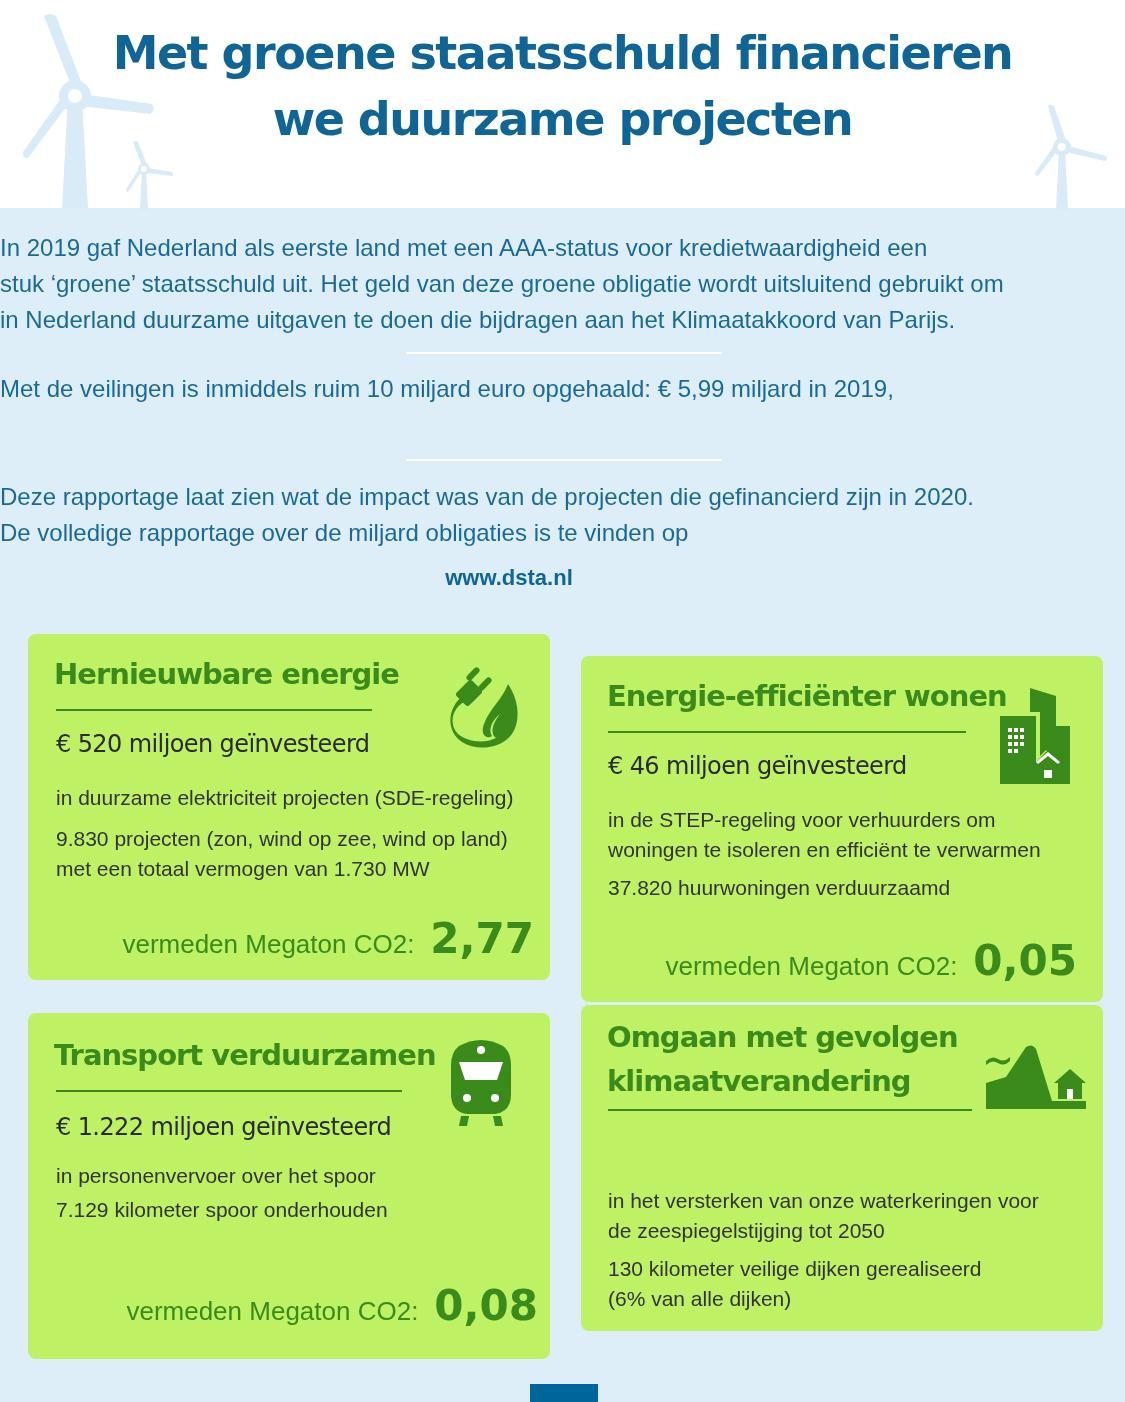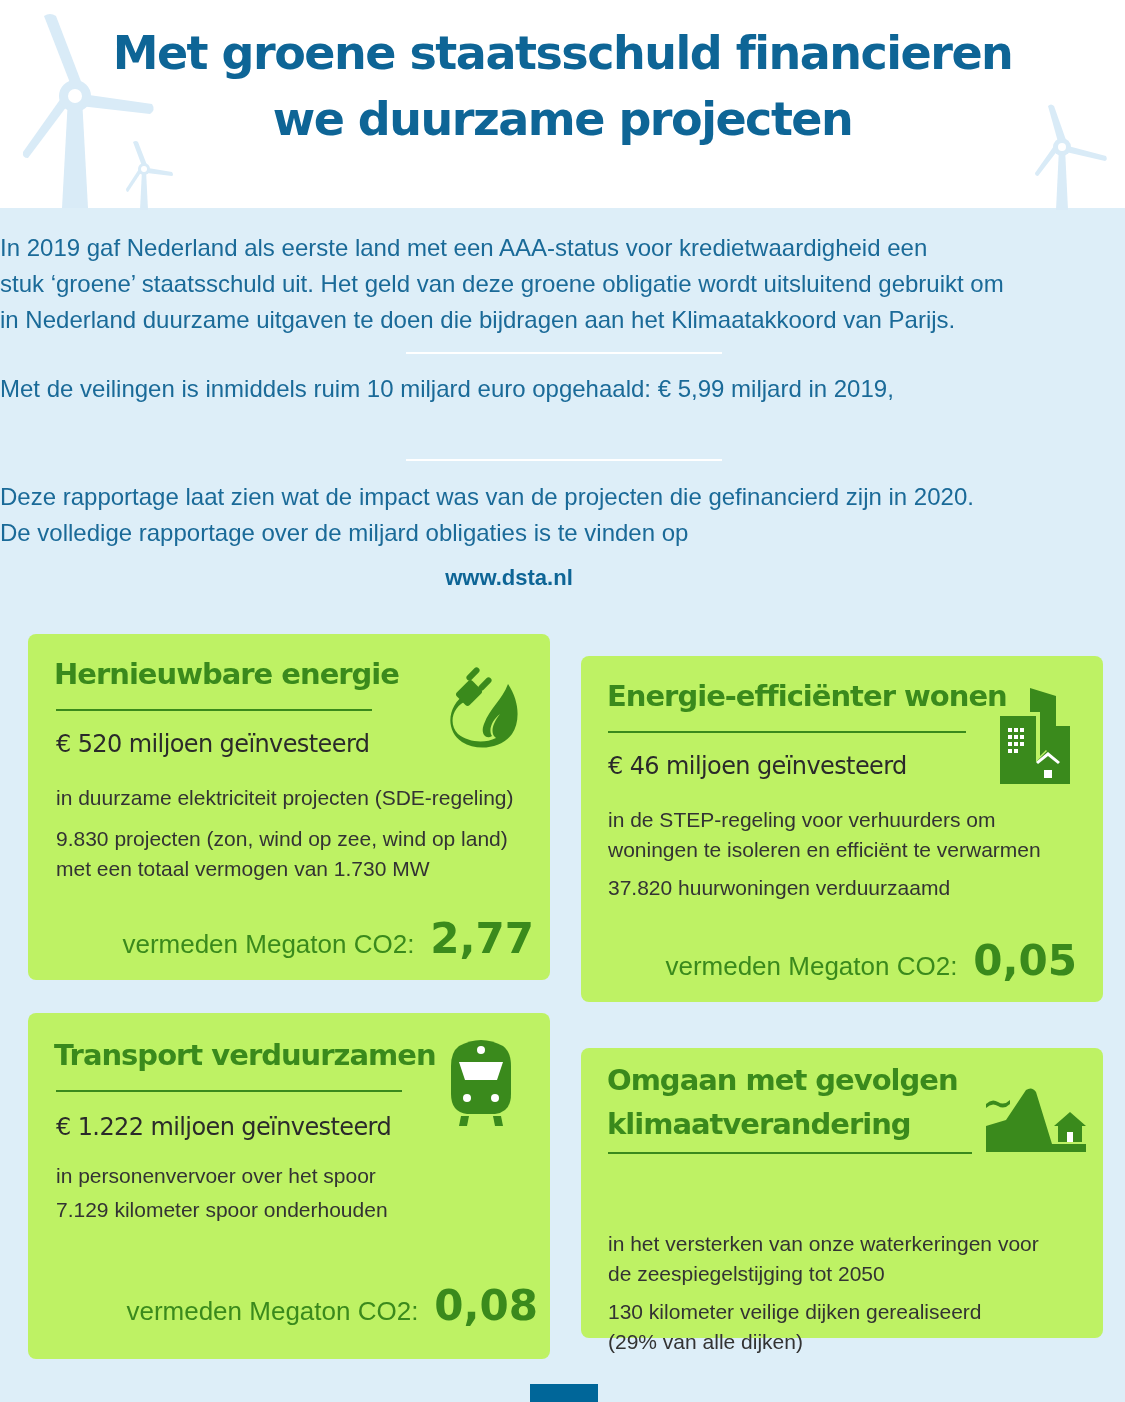--- a/index.html
+++ b/index.html
@@ -192,28 +192,28 @@
     </g>
     <g fill="#ffffff">
       <circle cx="30" cy="12" r="4"></circle>
       <polygon points="8,24 52,24 46,42 14,42"></polygon>
       <circle cx="16" cy="60" r="4"></circle>
       <circle cx="44" cy="60" r="4"></circle>
     </g>
   </svg>
 </div>
 
-<div class="card" style="left:581px;top:1048px;width:522px;height:290px">
+<div class="card" style="left:581px;top:1005px;width:522px;height:326px">
   <div class="card-title" style="left:26px;top:10px">Omgaan met gevolgen</div>
   <div class="card-title" style="left:26px;top:54px">klimaatverandering</div>
   <div class="card-rule" style="left:27px;top:104px;width:364px"></div>
   <div class="card-text" style="left:27px;top:181px">in het versterken van onze waterkeringen voor</div>
   <div class="card-text" style="left:27px;top:211px">de zeespiegelstijging tot 2050</div>
   <div class="card-text" style="left:27px;top:249px">130 kilometer veilige dijken gerealiseerd</div>
-  <div class="card-text" style="left:27px;top:279px">(29% van alle dijken)</div>
+  <div class="card-text" style="left:27px;top:279px">(6% van alle dijken)</div>
   <svg class="icon" style="left:405px;top:40px" width="100" height="66" viewBox="0 0 100 66">
     <g fill="#3a8a1c">
       <path d="M0,38 L20,32 L40,2 Q46,-2 50,4 L66,56 L100,56 L100,64 L0,64 Z"></path>
       <path d="M0,16 Q6,10 12,14 Q18,18 24,12 L24,16 Q18,22 12,18 Q6,14 0,20 Z"></path>
       <polygon points="68,38 84,24 100,38 96,38 96,54 72,54 72,38"></polygon>
     </g>
     <rect x="81" y="44" width="6" height="10" fill="#ffffff"></rect>
   </svg>
 </div>
 

